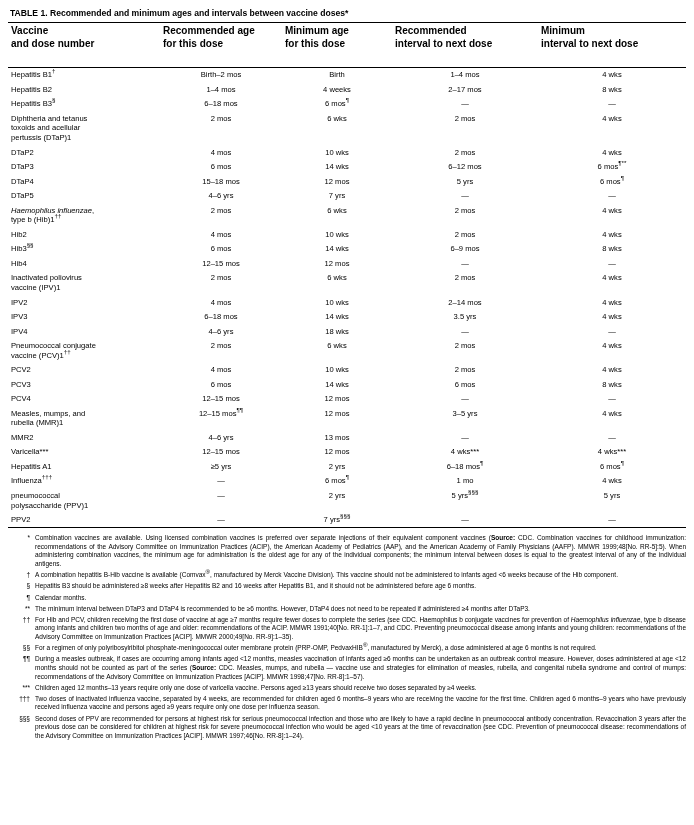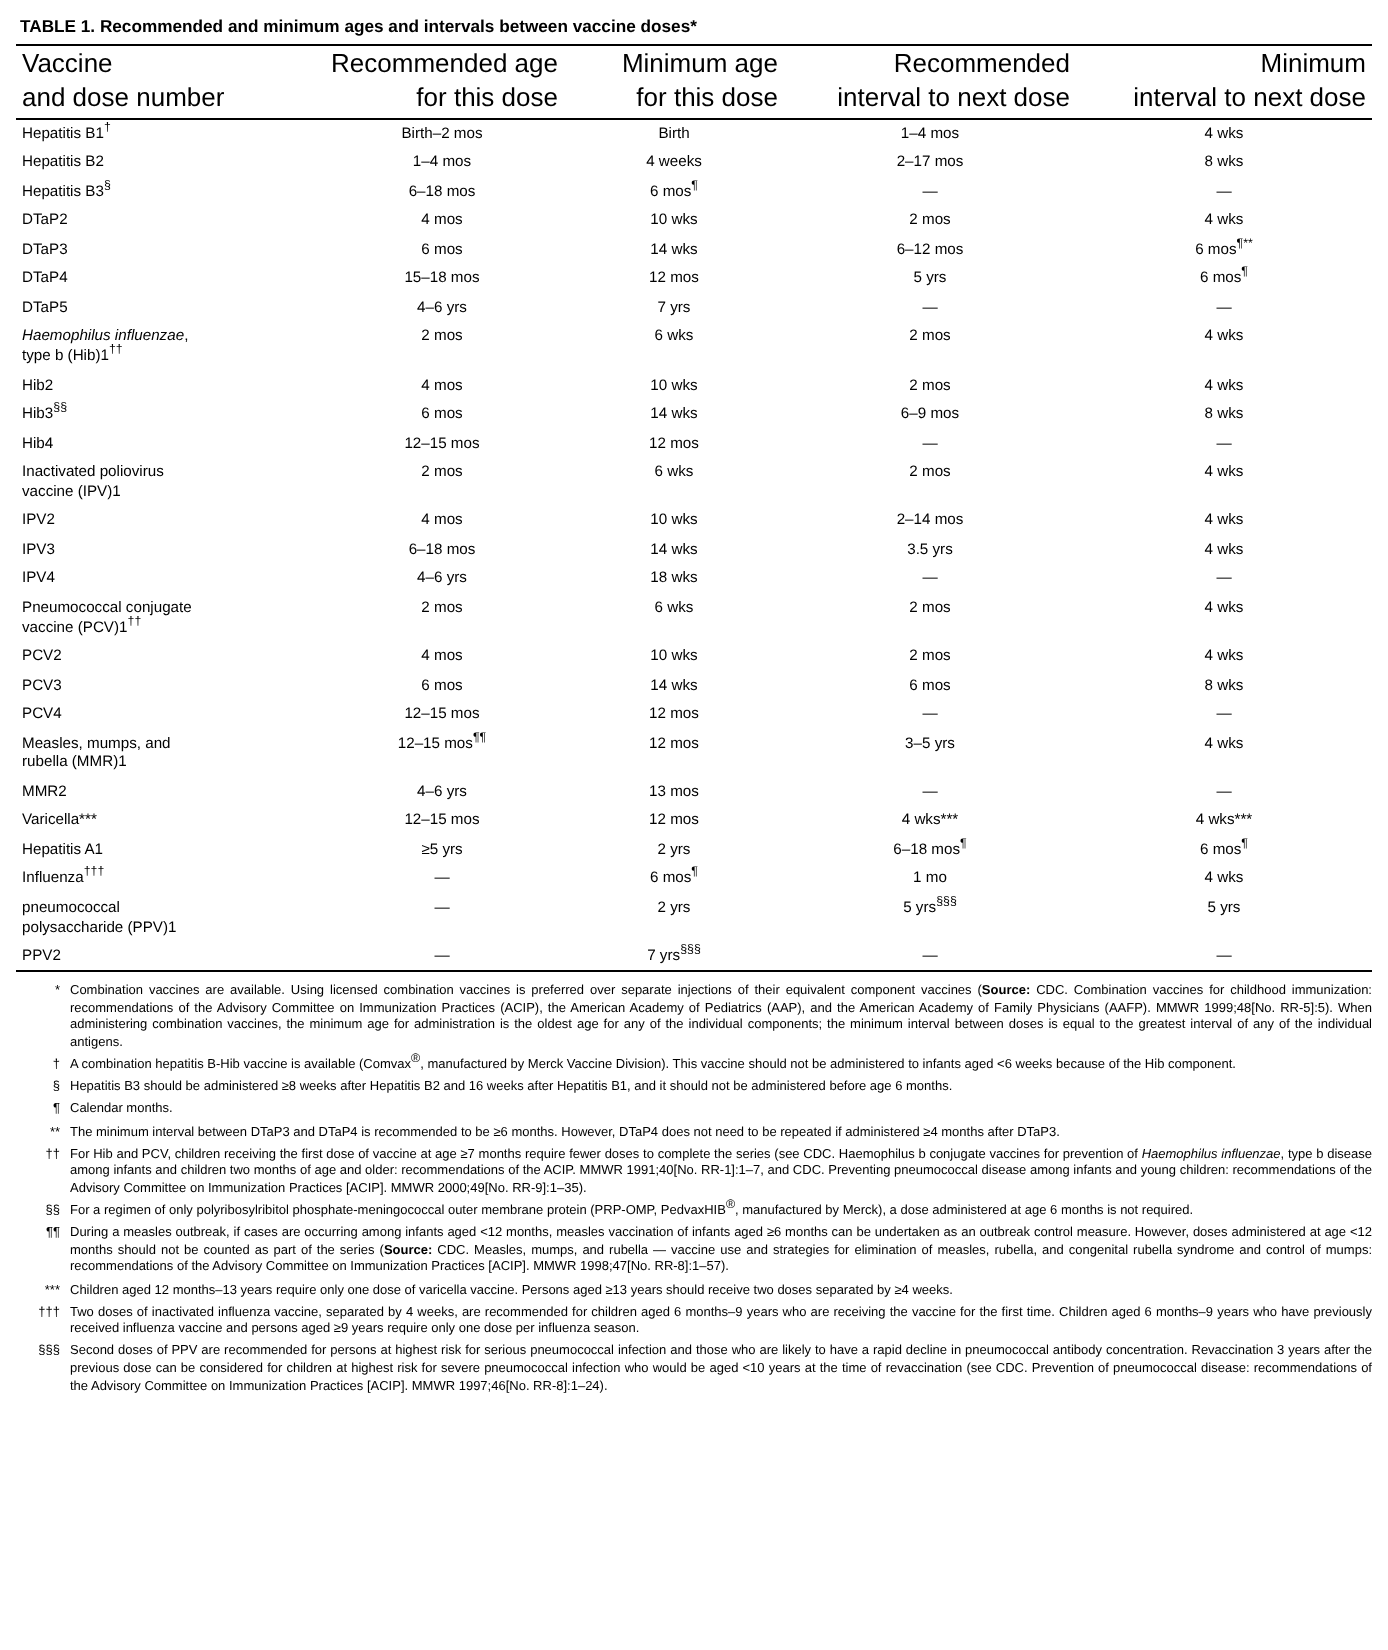--- a/index.html
+++ b/index.html
@@ -30,31 +30,31 @@
     table-layout: fixed;
     font-size: 7.6px;
   }
   table.vax col.c0 { width: 152px; }
   table.vax col.c1 { width: 122px; }
   table.vax col.c2 { width: 110px; }
   table.vax col.c3 { width: 146px; }
   table.vax col.c4 { width: 148px; }
 
   table.vax thead th {
-    font-size: 13px;
-    font-weight: normal;
+    font-size: 10px;
+    font-weight: bold;
     vertical-align: bottom;
-    padding: 1px 3px 1px 3px;
+    padding: 1px 3px 17px 3px;
     line-height: 1.3;
   }
   table.vax thead th.left {
     text-align: left;
   }
   table.vax thead th.ctr {
-    text-align: right;
+    text-align: left;
   }
   .hdr-rule-top {
     border-top: 1.6px solid #000;
   }
   .hdr-rule-bot {
     border-bottom: 1.1px solid #000;
   }
   table.vax tbody td {
     padding: 2.4px 3px 2.4px 3px;
     vertical-align: top;
@@ -154,20 +154,27 @@
           <td class="ctr">8 wks</td>
         </tr>
         <tr>
           <td class="name">Hepatitis B3<sup>§</sup></td>
           <td class="ctr">6–18 mos</td>
           <td class="ctr">6 mos<sup>¶</sup></td>
           <td class="ctr">—</td>
           <td class="ctr">—</td>
         </tr>
         <tr>
+          <td class="name">Diphtheria and tetanus<br>toxoids and acellular<br>pertussis (DTaP)1</td>
+          <td class="ctr">2 mos</td>
+          <td class="ctr">6 wks</td>
+          <td class="ctr">2 mos</td>
+          <td class="ctr">4 wks</td>
+        </tr>
+        <tr>
           <td class="name">DTaP2</td>
           <td class="ctr">4 mos</td>
           <td class="ctr">10 wks</td>
           <td class="ctr">2 mos</td>
           <td class="ctr">4 wks</td>
         </tr>
         <tr>
           <td class="name">DTaP3</td>
           <td class="ctr">6 mos</td>
           <td class="ctr">14 wks</td>

